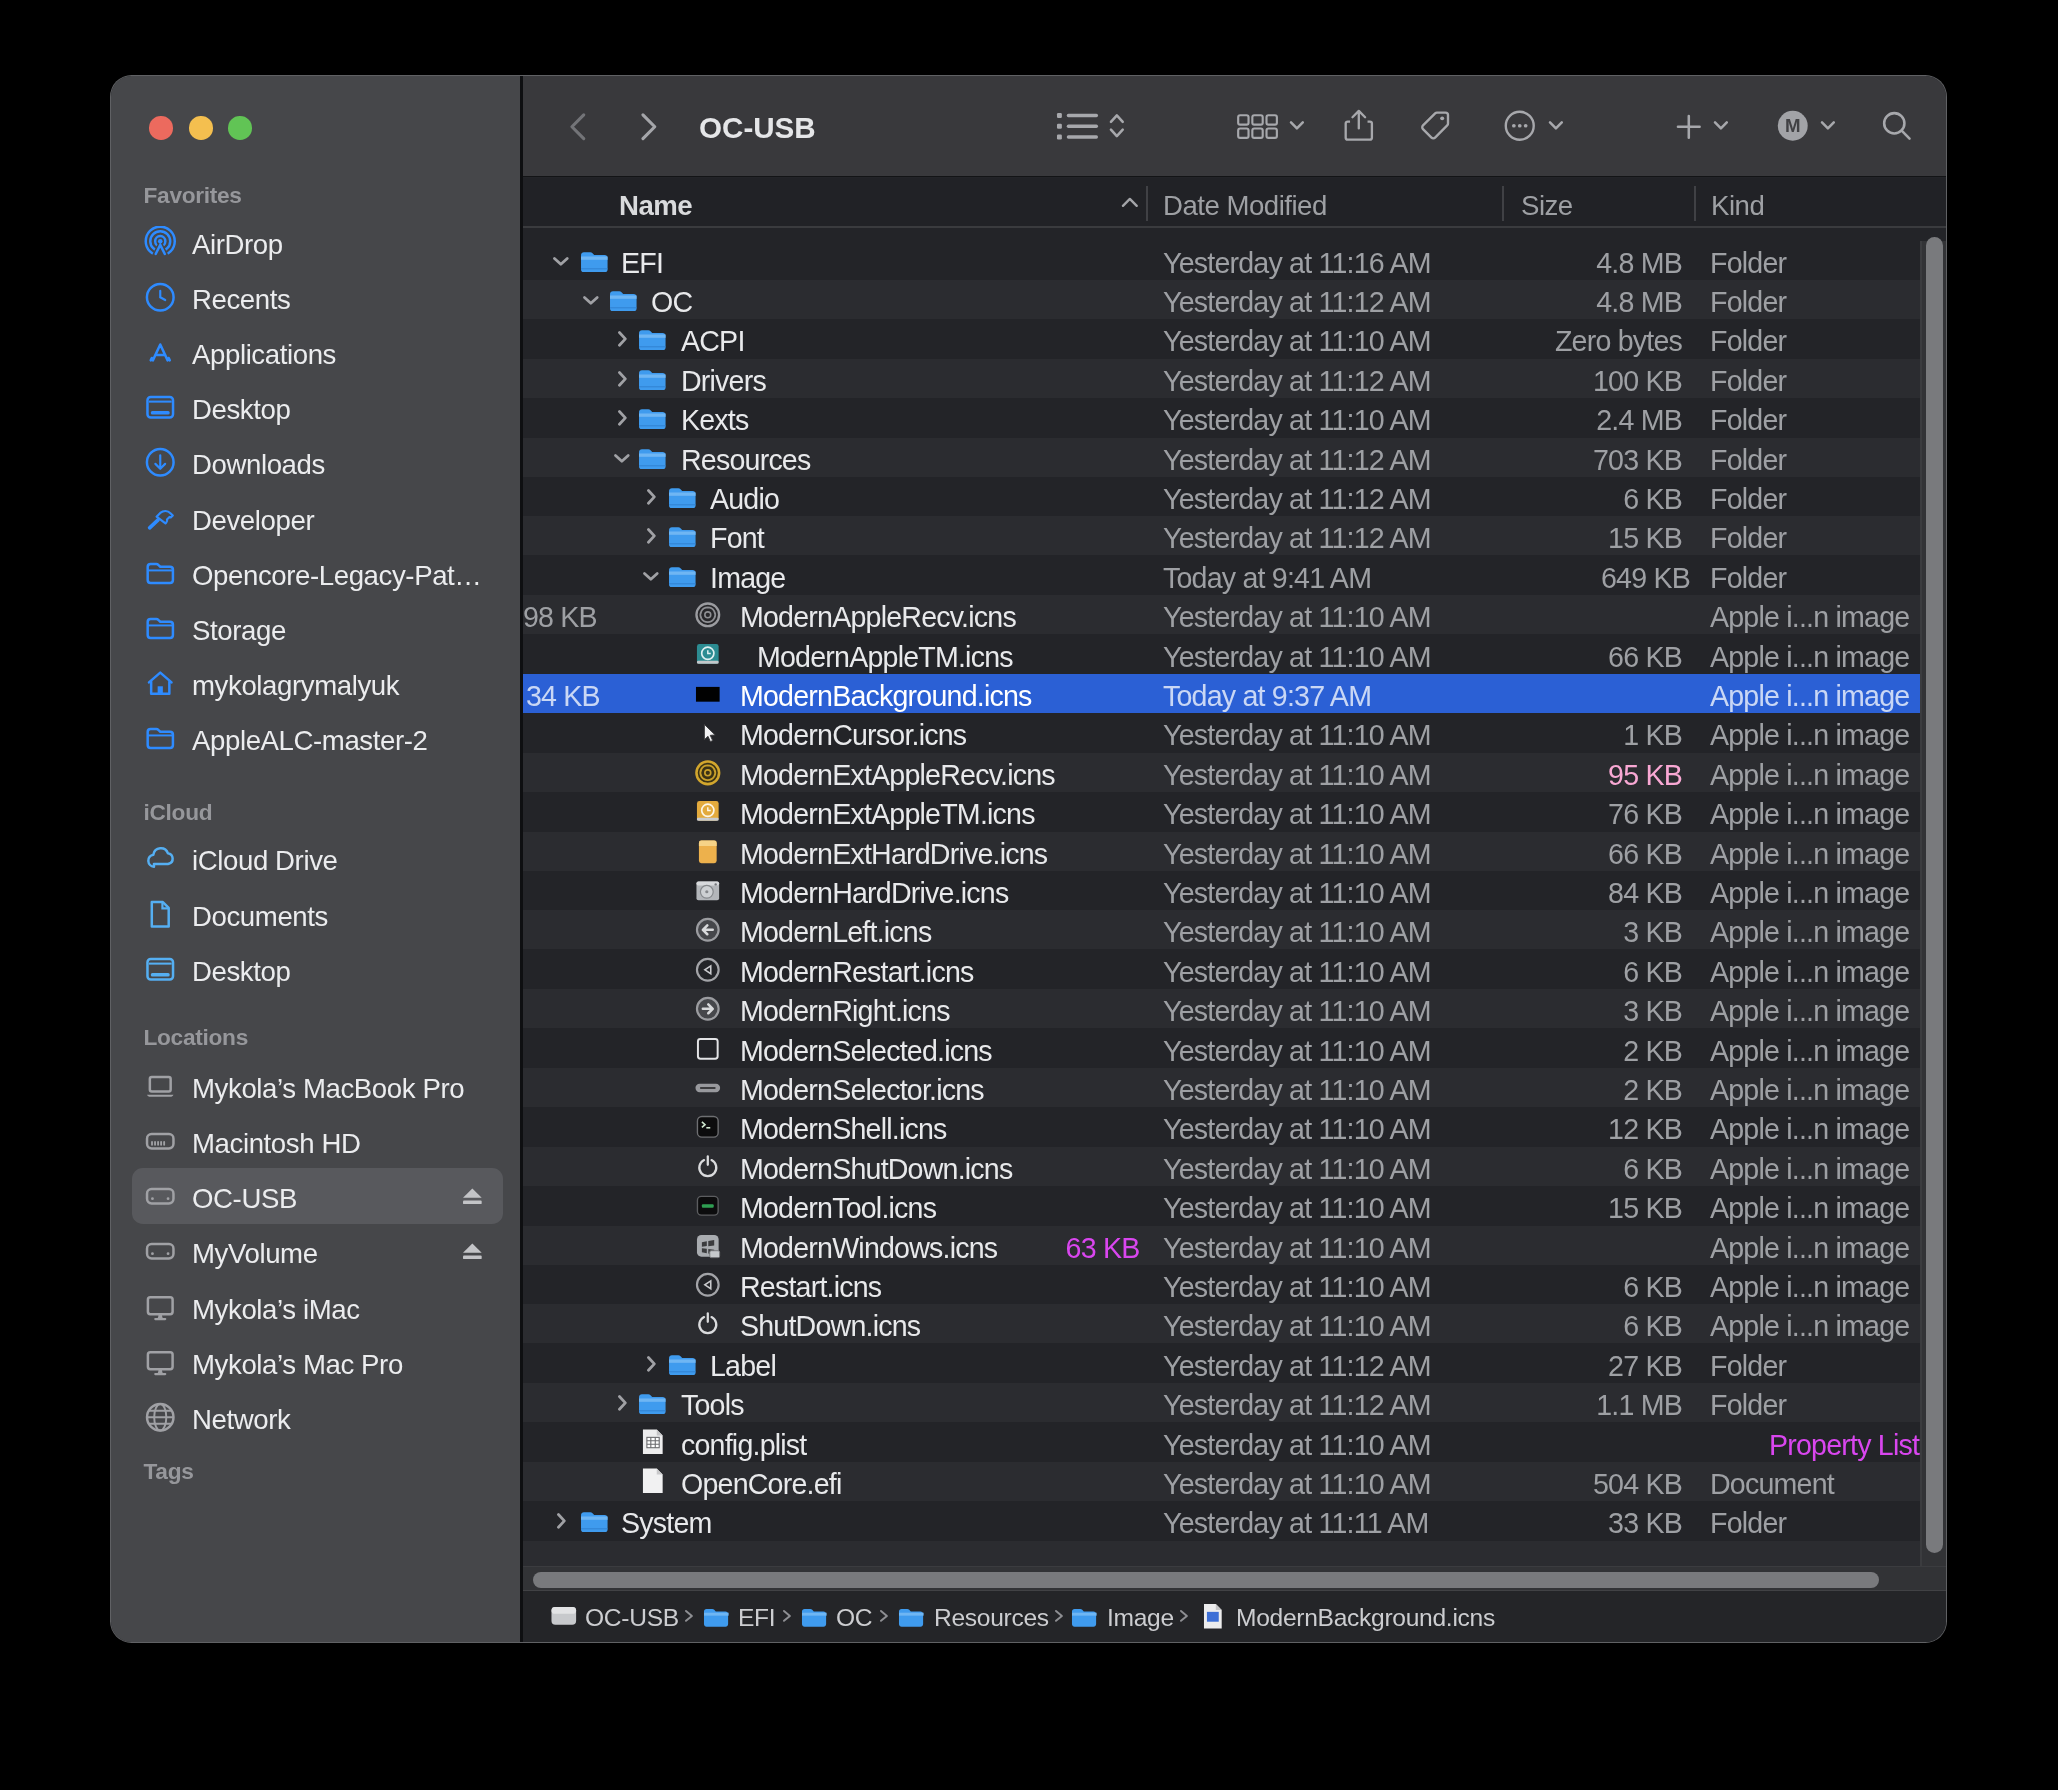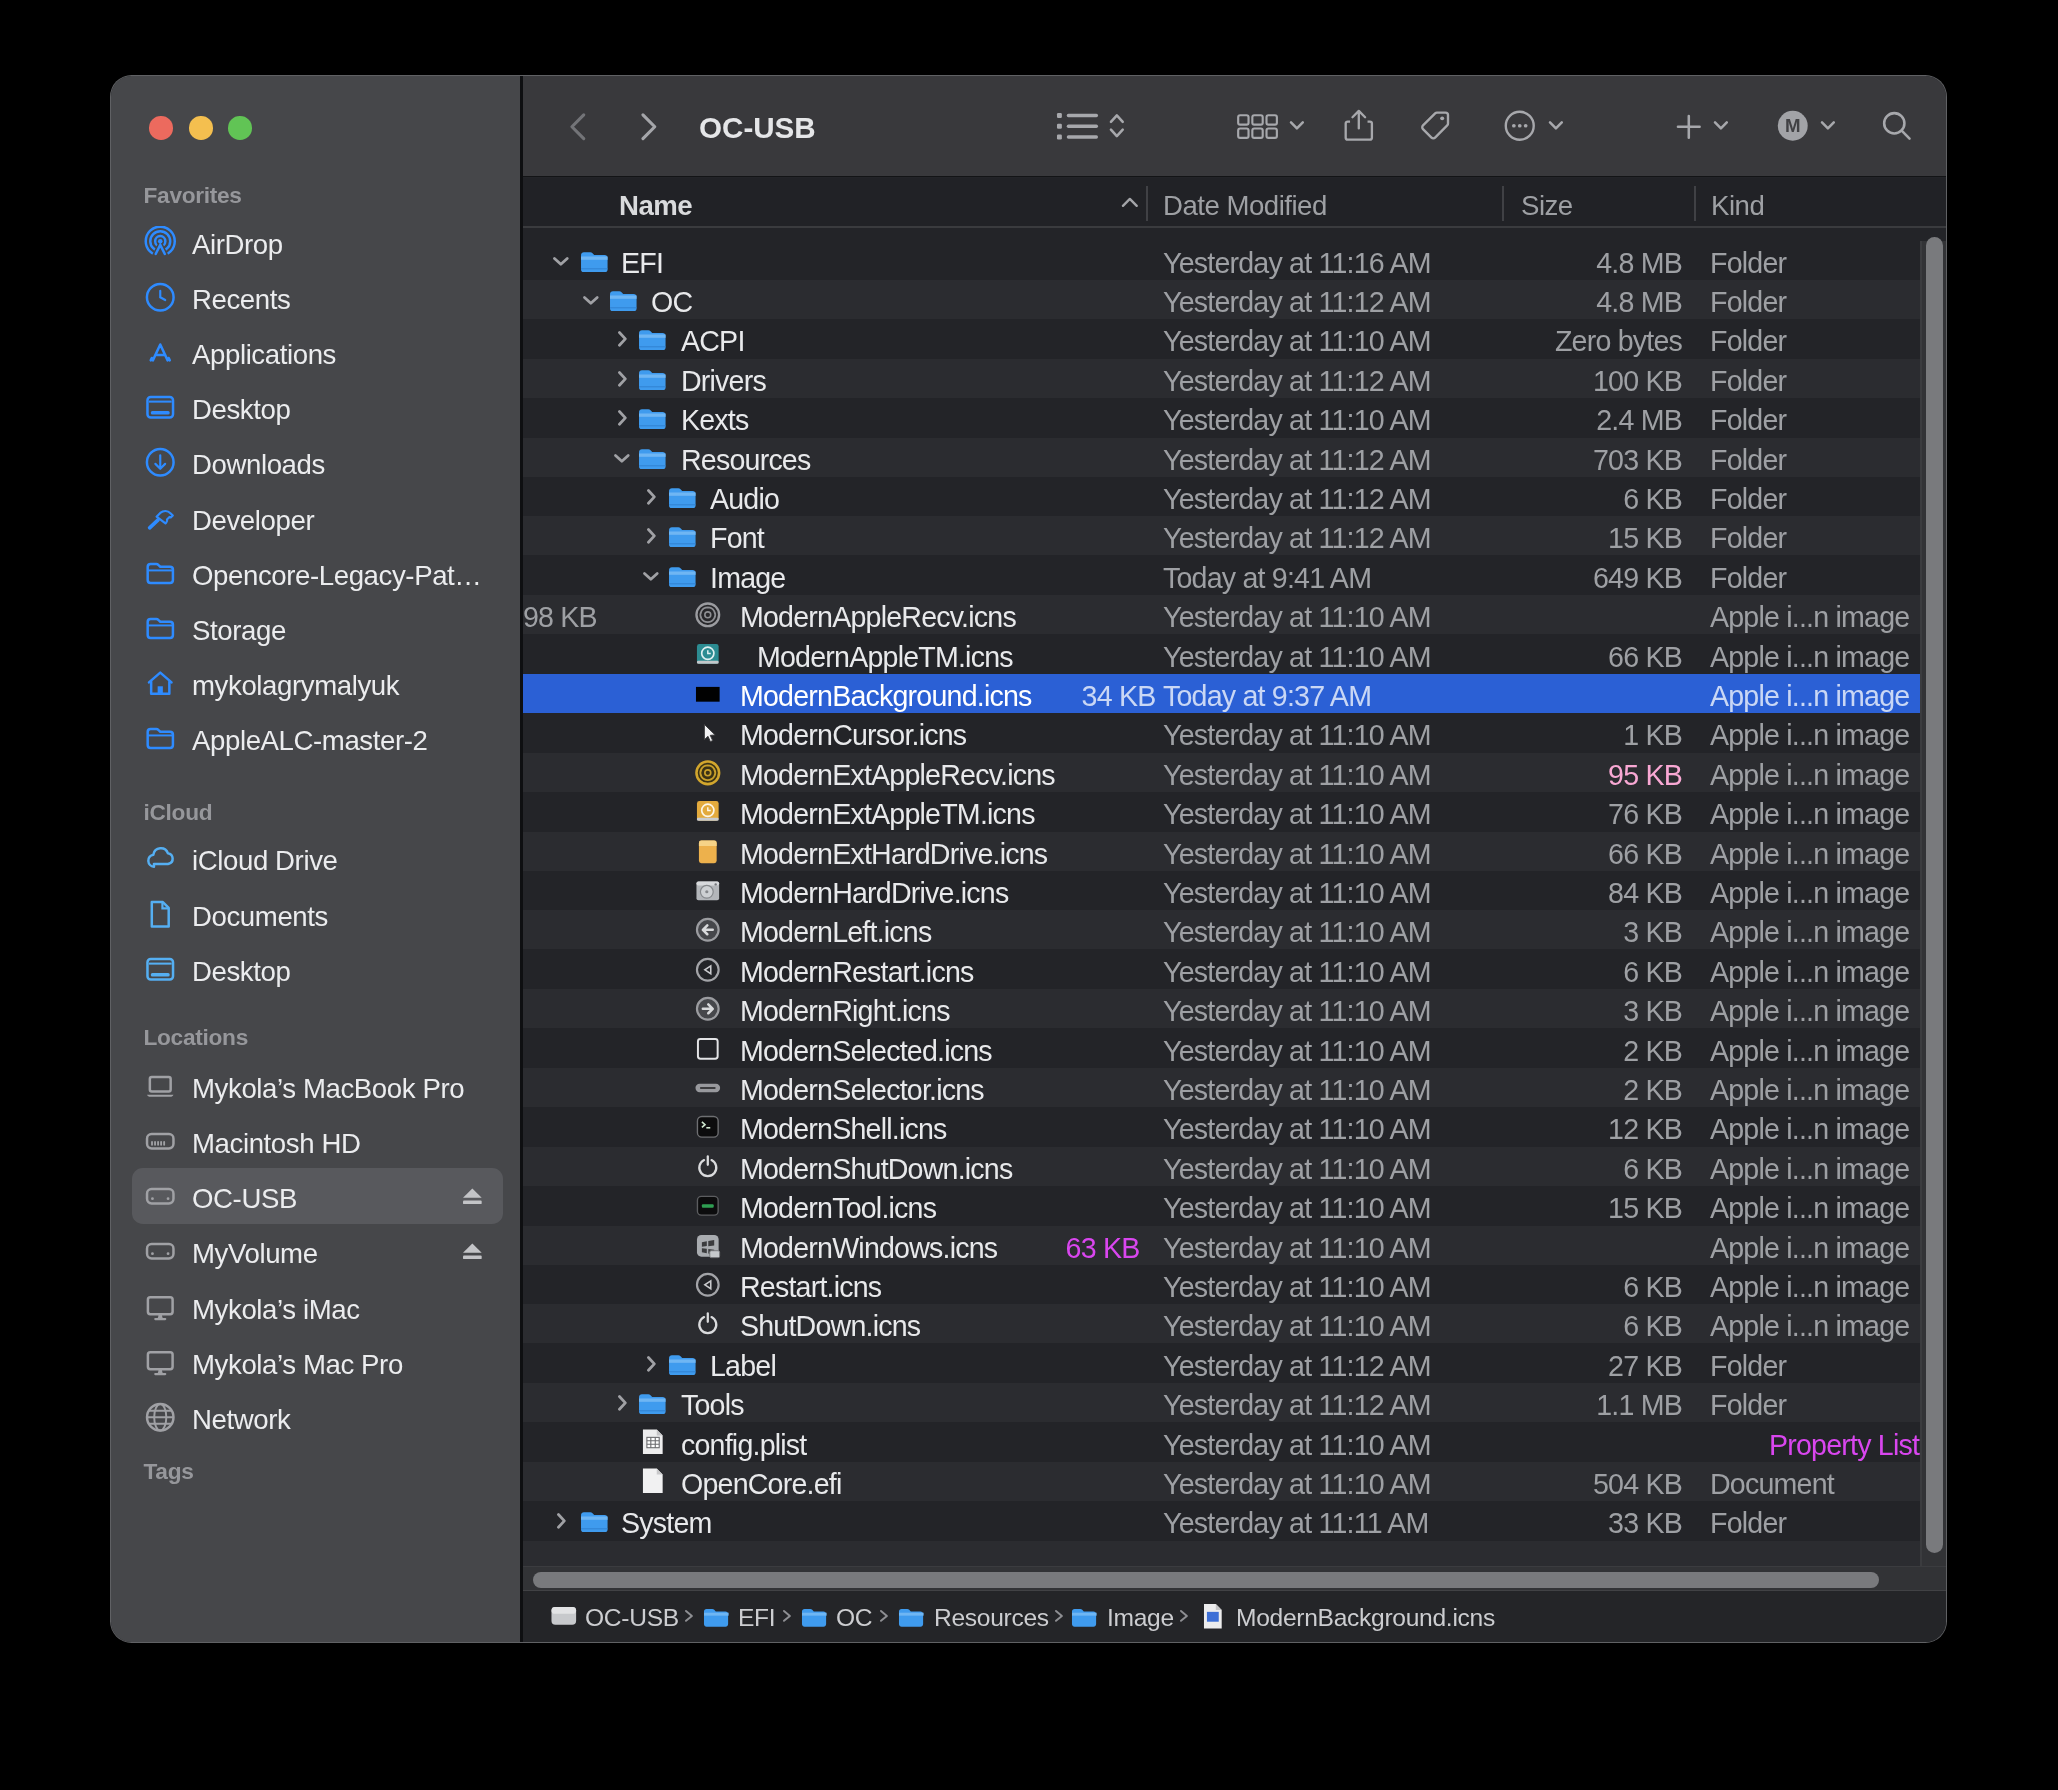--- a/index.html
+++ b/index.html
@@ -358,21 +358,21 @@
       <svg style="position:absolute;left:119px;top:14.8px" width="17.7" height="10.8" viewBox="0 0 18 11" fill="none">
         <path d="M2.5 2.5 L9.0 8.5 L15.5 2.5" stroke="#a0a1a5" stroke-width="2.8" stroke-linecap="round" stroke-linejoin="round"></path>
       </svg>
       <svg style="position:absolute;left:145px;top:7.9px" width="28.6" height="23.6" viewBox="0 0 29 24" fill="none">
         <path d="M1 6.2 C1 4.4 2.2 3.2 4 3.2 h6.4 c.9 0 1.7.3 2.3 1l1.7 1.8 h10.6 c1.8 0 3 1.2 3 3 v11.8 c0 1.8-1.2 3-3 3 H4 c-1.8 0-3-1.2-3-3 z" fill="#3f9bee"></path>
         <path d="M1 7.6 h27 v3.4 H1 z" fill="#6fb6f3"></path>
         <path d="M1 19.5 h27 v1.2 H1 z" fill="#2f7fd0" opacity=".8"></path>
       </svg>
       <div class="t" style="left:187px;color:#e8e9eb">Image</div>
       <div class="t" style="left:640px;color:#9ea0a4">Today at 9:41 AM</div>
-      <div class="t" style="left:0;width:1159px;text-align:right;color:#9ea0a4">649 KB</div>
+      <div class="t" style="left:8px;width:1159px;text-align:right;color:#9ea0a4">649 KB</div>
       <div class="t" style="left:1187px;color:#9ea0a4">Folder</div>
     </div>
     <div class="row odd" style="top:519px">
       <svg style="position:absolute;left:171px;top:5.9px" width="27.6" height="27.6" viewBox="0 0 28 28" fill="none">
         <circle cx="14" cy="14" r="11.5" fill="#27272a" stroke="#9b9ca0" stroke-width="2.4"></circle>
         <path d="M14 6.5 a7.5 7.5 0 0 1 6.5 11.2 M20.4 17.8 a7.5 7.5 0 0 1 -12.9 0 M7.5 17.7 A7.5 7.5 0 0 1 14 6.5" stroke="#8e8f93" stroke-width="1.8"></path>
         <circle cx="14" cy="14" r="3" stroke="#8e8f93" stroke-width="1.6"></circle>
       </svg>
       <div class="t" style="left:217px;color:#e8e9eb">ModernAppleRecv.icns</div>
       <div class="t" style="left:640px;color:#9ea0a4">Yesterday at 11:10 AM</div>
@@ -390,21 +390,21 @@
       <div class="t" style="left:640px;color:#9ea0a4">Yesterday at 11:10 AM</div>
       <div class="t" style="left:0;width:1159px;text-align:right;color:#9ea0a4">66 KB</div>
       <div class="t" style="left:1187px;color:#9ea0a4">Apple i...n image</div>
     </div>
     <div class="row sel" style="top:598px">
       <svg style="position:absolute;left:171px;top:5.9px" width="27.6" height="27.6" viewBox="0 0 28 28" fill="none">
         <rect x="2" y="7" width="24" height="15" fill="#010101"></rect>
       </svg>
       <div class="t" style="left:217px;color:#ffffff">ModernBackground.icns</div>
       <div class="t" style="left:640px;color:rgba(255,255,255,.75)">Today at 9:37 AM</div>
-      <div class="t" style="left:16px;width:1159px;text-align:center;color:rgba(255,255,255,.75)">34 KB</div>
+      <div class="t" style="left:3px;width:1159px;text-align:left;color:rgba(255,255,255,.75)">34 KB</div>
       <div class="t" style="left:1187px;color:rgba(255,255,255,.75)">Apple i...n image</div>
     </div>
     <div class="row even" style="top:637px">
       <svg style="position:absolute;left:171px;top:5.9px" width="27.6" height="27.6" viewBox="0 0 28 28" fill="none">
         <path d="M10.5 5.5 L10.5 21 L14.2 17.6 L16.6 23 L19 21.9 L16.5 16.6 L21.5 16.2 Z" fill="#f2f2f4" stroke="#3a3a3c" stroke-width="1"></path>
       </svg>
       <div class="t" style="left:217px;color:#e8e9eb">ModernCursor.icns</div>
       <div class="t" style="left:640px;color:#9ea0a4">Yesterday at 11:10 AM</div>
       <div class="t" style="left:0;width:1159px;text-align:right;color:#9ea0a4">1 KB</div>
       <div class="t" style="left:1187px;color:#9ea0a4">Apple i...n image</div>

